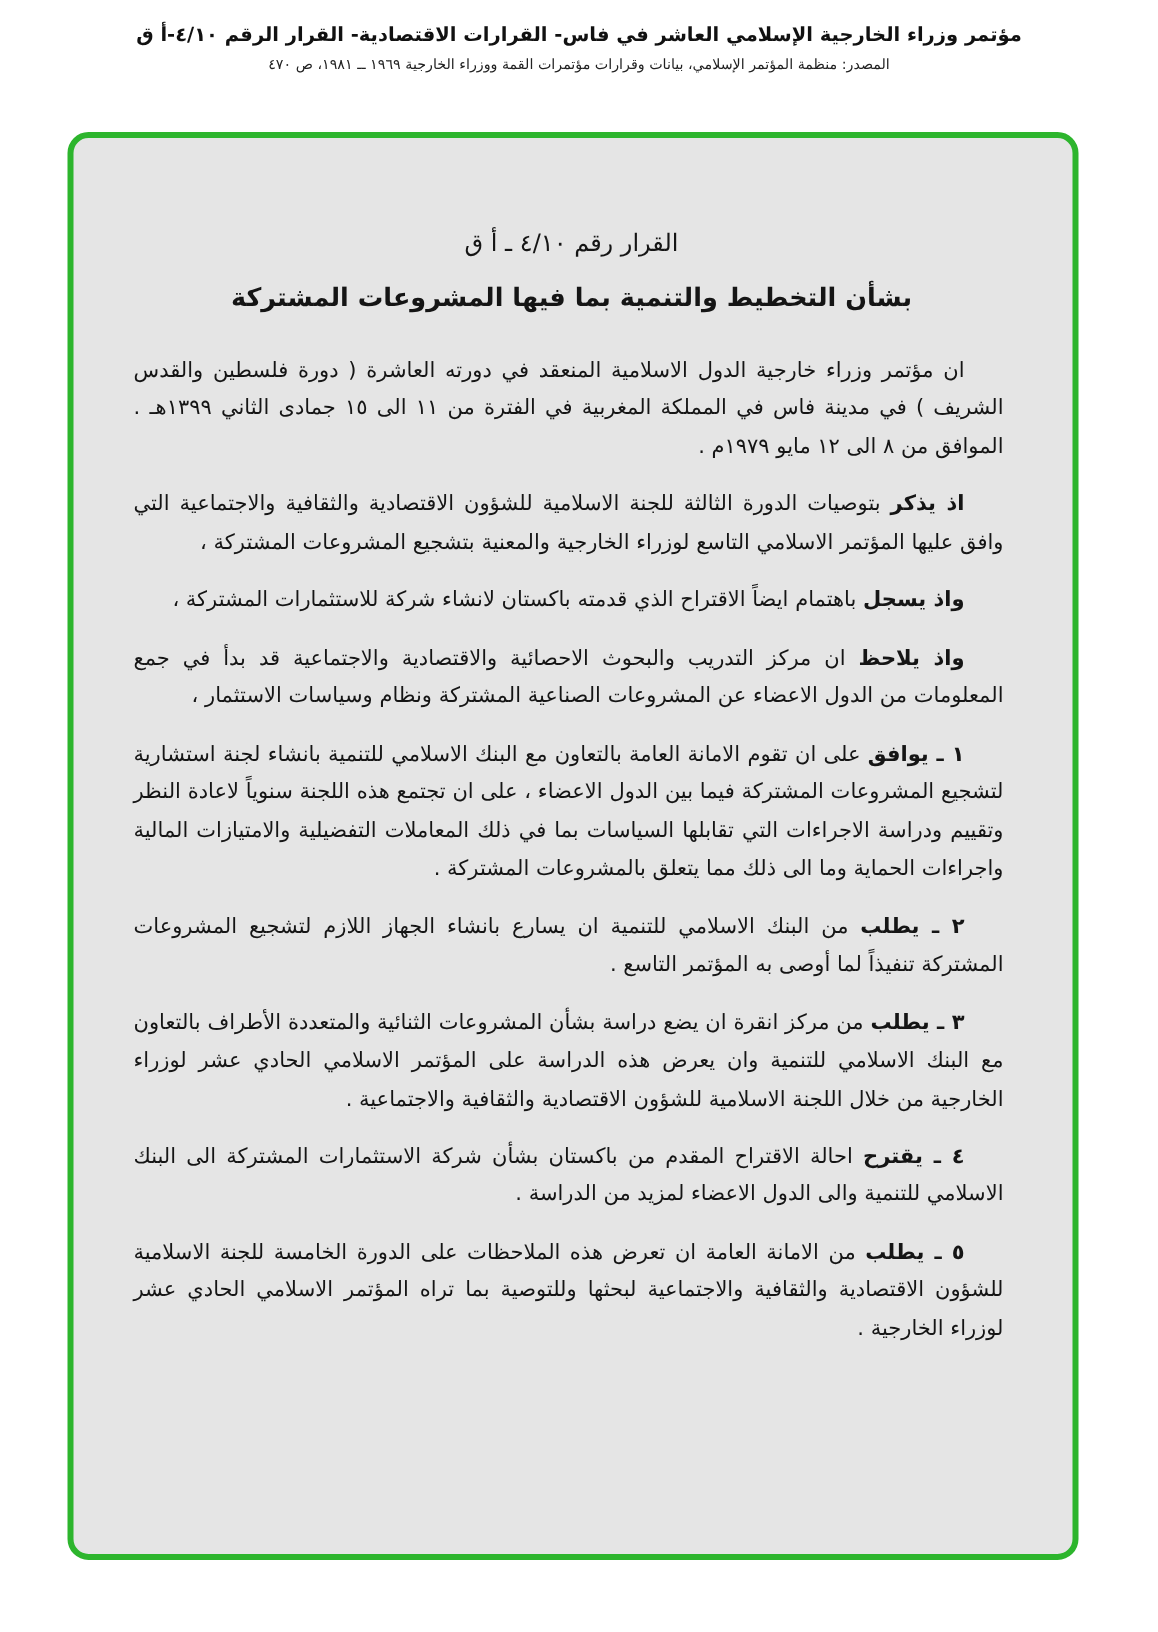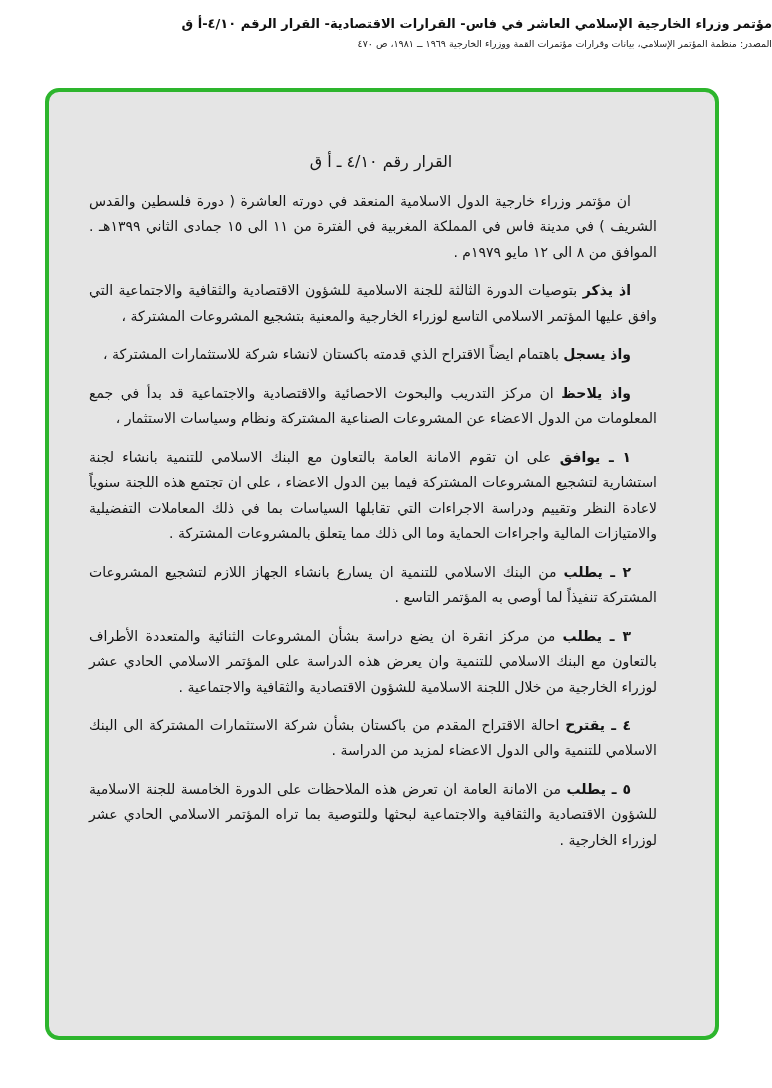--- a/index.html
+++ b/index.html
@@ -14,21 +14,21 @@
     height: 1088px;
     background: #ffffff;
     overflow: hidden;
     direction: rtl;
   }
   .page-header {
     position: absolute;
     top: 14px;
     left: 0;
     right: 0;
-    text-align: right;
+    text-align: center;
     color: #111111;
   }
   .header-line1 {
     font-size: 13px;
     font-weight: bold;
     letter-spacing: 0;
     line-height: 1.5;
   }
   .header-line2 {
     font-size: 9.5px;
@@ -64,21 +64,21 @@
     text-align: center;
     font-size: 17px;
     font-weight: bold;
     margin: 0 0 26px 0;
   }
   .para {
     font-size: 14px;
     line-height: 1.82;
     text-align: justify;
     text-indent: 26px;
-    margin: 0 16px 13px 0;
+    margin: 0 4px 13px 0;
   }
   .para-lead {
     font-weight: bold;
   }
   .para-text {
     font-weight: normal;
   }
 </style>
 </head>
 <body>
@@ -87,20 +87,21 @@
 
   <div class="page-header">
     <div class="header-line1">مؤتمر وزراء الخارجية الإسلامي العاشر في فاس- القرارات الاقتصادية- القرار الرقم ٤/١٠-أ ق</div>
     <div class="header-line2">المصدر: منظمة المؤتمر الإسلامي، بيانات وقرارات مؤتمرات القمة ووزراء الخارجية ١٩٦٩ ــ ١٩٨١، ص ٤٧٠</div>
   </div>
 
   <div class="doc-frame" style="border-color: rgb(45, 181, 45);">
     <div class="doc-content">
 
       <div class="doc-title">القرار رقم ٤/١٠ ـ أ ق</div>
+      <div class="doc-subtitle">بشأن التخطيط والتنمية بما فيها المشروعات المشتركة</div>
 
       <p class="para">
         <span class="para-lead"></span>
         <span class="para-text">ان مؤتمر وزراء خارجية الدول الاسلامية المنعقد في دورته العاشرة ( دورة فلسطين والقدس الشريف ) في مدينة فاس في المملكة المغربية في الفترة من ١١ الى ١٥ جمادى الثاني ١٣٩٩هـ . الموافق من ٨ الى ١٢ مايو ١٩٧٩م .</span>
       </p>
 
       <p class="para">
         <span class="para-lead">اذ يذكر</span>
         <span class="para-text">بتوصيات الدورة الثالثة للجنة الاسلامية للشؤون الاقتصادية والثقافية والاجتماعية التي وافق عليها المؤتمر الاسلامي التاسع لوزراء الخارجية والمعنية بتشجيع المشروعات المشتركة ،</span>
       </p>

